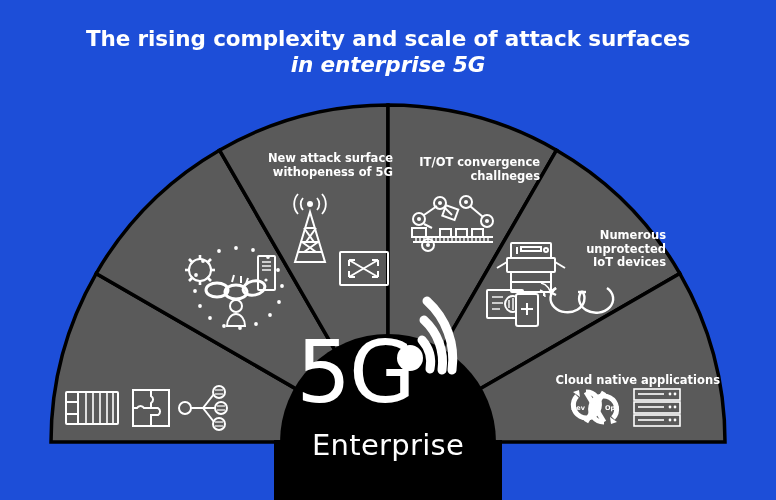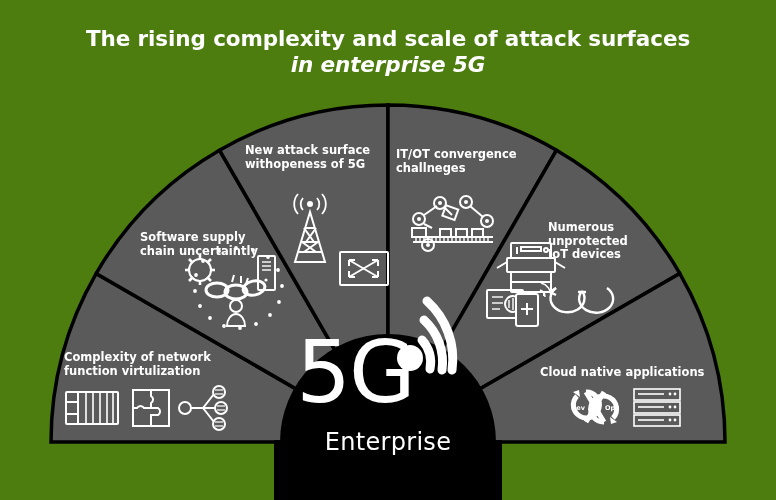--- a/index.html
+++ b/index.html
@@ -1,31 +1,31 @@
 <!DOCTYPE html>
 <html><head>
 <meta charset="utf-8">
 <style>
   html,body{margin:0;padding:0;background:#000;}
   body{width:776px;height:500px;overflow:hidden;
        font-family:"DejaVu Sans","Liberation Sans",sans-serif;}
-  #stage{position:relative;width:776px;height:500px;background:#4d7c0f;}
+  #stage{position:relative;width:776px;height:500px;background:#1d4ed8;}
 
   #title{position:absolute;left:0;top:26px;width:776px;text-align:center;
          color:#fff;font-weight:bold;font-size:21.5px;line-height:26px;
          letter-spacing:-0.1px;}
   #title .l2{display:block;font-style:italic;}
 
   #fan{position:absolute;left:0;top:0;width:776px;height:500px;}
 
   .seg-label{position:absolute;color:#fff;font-weight:bold;
-             font-size:11.5px;line-height:13.5px;text-align:left;
-             white-space:pre-line;}
+             font-size:11.5px;line-height:13.5px;text-align:right;
+             white-space:pre-line;margin-top:8px;}
   #enterprise{position:absolute;left:258px;top:428px;width:260px;
-              text-align:center;color:#fff;font-size:24px;
+              text-align:center;color:#fff;font-size:29px;
               font-family:"DejaVu Sans","Liberation Sans",sans-serif;
               font-weight:400;letter-spacing:0.3px;}
 </style>
 </head>
 <body>
 
 <div id="stage">
 
   <div id="title">
     <span>The rising complexity and scale of attack surfaces</span>
@@ -276,25 +276,21 @@
         <line x1="217" y1="410" x2="225" y2="410" stroke-width="1.2"></line>
       </g>
       <g>
         <circle cx="219" cy="424" r="6"></circle>
         <line x1="215" y1="422" x2="223" y2="422" stroke-width="1.2"></line>
         <line x1="215" y1="426" x2="223" y2="426" stroke-width="1.2"></line>
       </g>
     </g>
   </svg>
 
-  <div class="seg-label" style="left:64px;top:351px;width:180px;">Complexity of network
-function virtulization</div>
-
-  <div class="seg-label" style="left:140px;top:231px;width:150px;">Software supply
-chain uncertaintly</div>
+
 
   <div class="seg-label" style="left:245px;top:144px;width:148px;">New attack surface
 withopeness of 5G</div>
 
   <div class="seg-label" style="left:548px;top:221px;width:118px;">Numerous
 unprotected
 IoT devices</div>
 
   <div class="seg-label" style="left:396px;top:148px;width:144px;">IT/OT convergence
 challneges</div>

